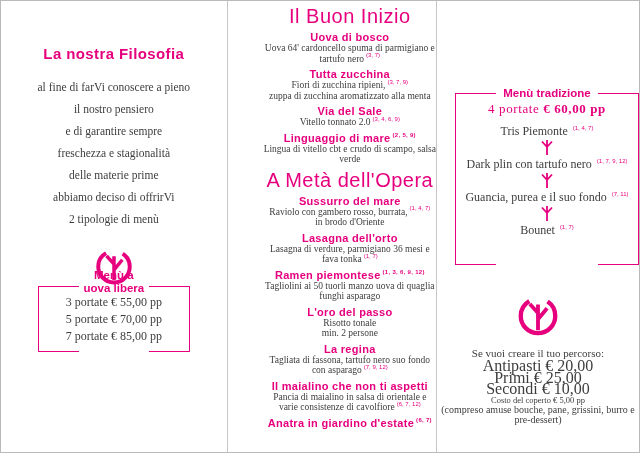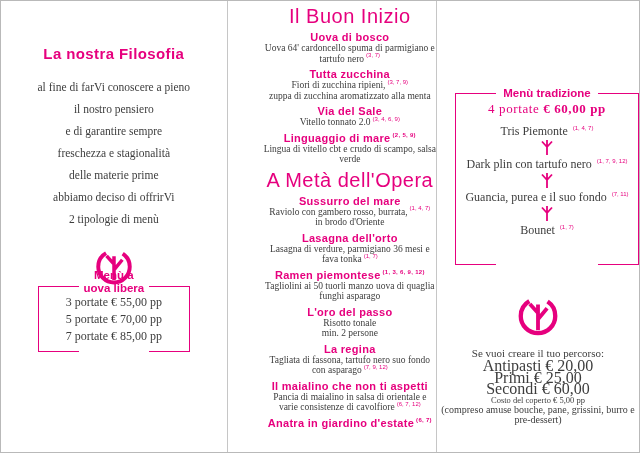--- a/index.html
+++ b/index.html
@@ -196,21 +196,21 @@
       <svg width="46" height="46" viewBox="0 0 48 48">
         <circle cx="24" cy="26" r="18" fill="none" class="acc-stroke" stroke-width="4.5" stroke-dasharray="74.8 20 18.3 0" stroke="#E6007E"></circle>
         <path d="M24 41 V14 M24 23 L15.5 13.5 M24 29.5 L33.5 18" fill="none" class="acc-stroke" stroke-width="4" stroke="#E6007E"></path>
       </svg>
     </div>
 
     <div class="custom-intro">Se vuoi creare il tuo percorso:</div>
     <div id="custom-lines">
         <div class="custom-line">Antipasti € 20,00</div>
         <div class="custom-line">Primi € 25,00</div>
-        <div class="custom-line">Secondi € 60,00</div>
+        <div class="custom-line">Secondi € 10,00</div>
       </div>
 
     <div class="coperto">
       <div class="coperto-1">Costo del coperto € 5,00 pp</div>
       <div class="coperto-2">(compreso amuse bouche, pane, grissini, burro e pre-dessert)</div>
     </div>
   </div>
 </div>
 
 </body></html>

